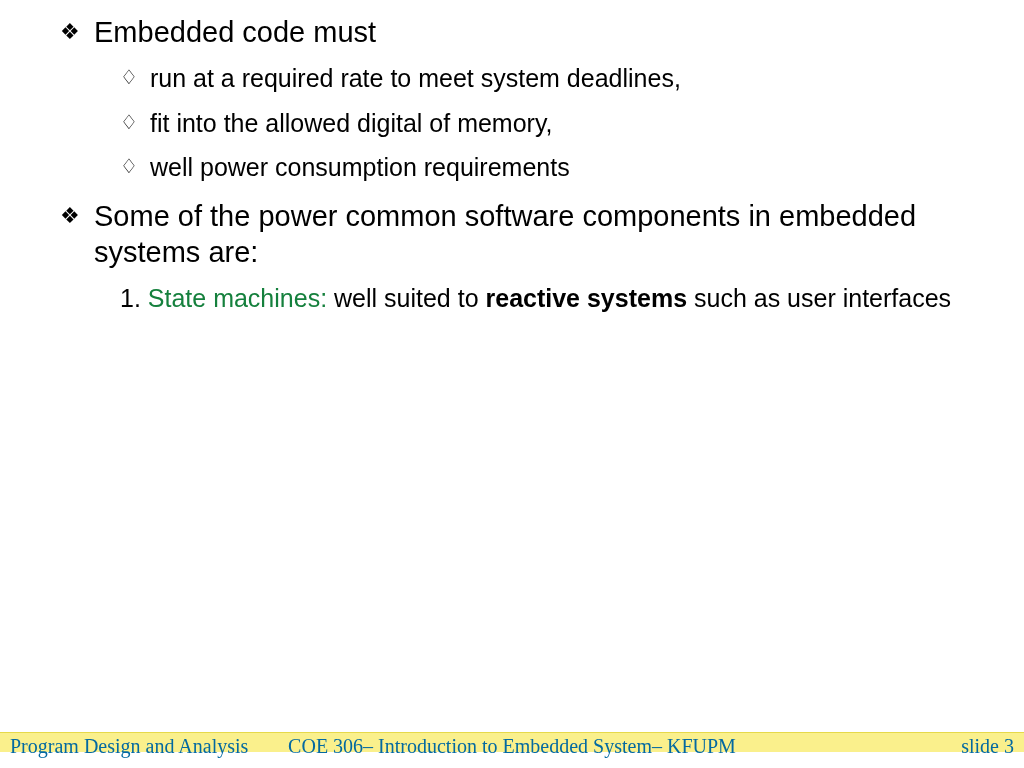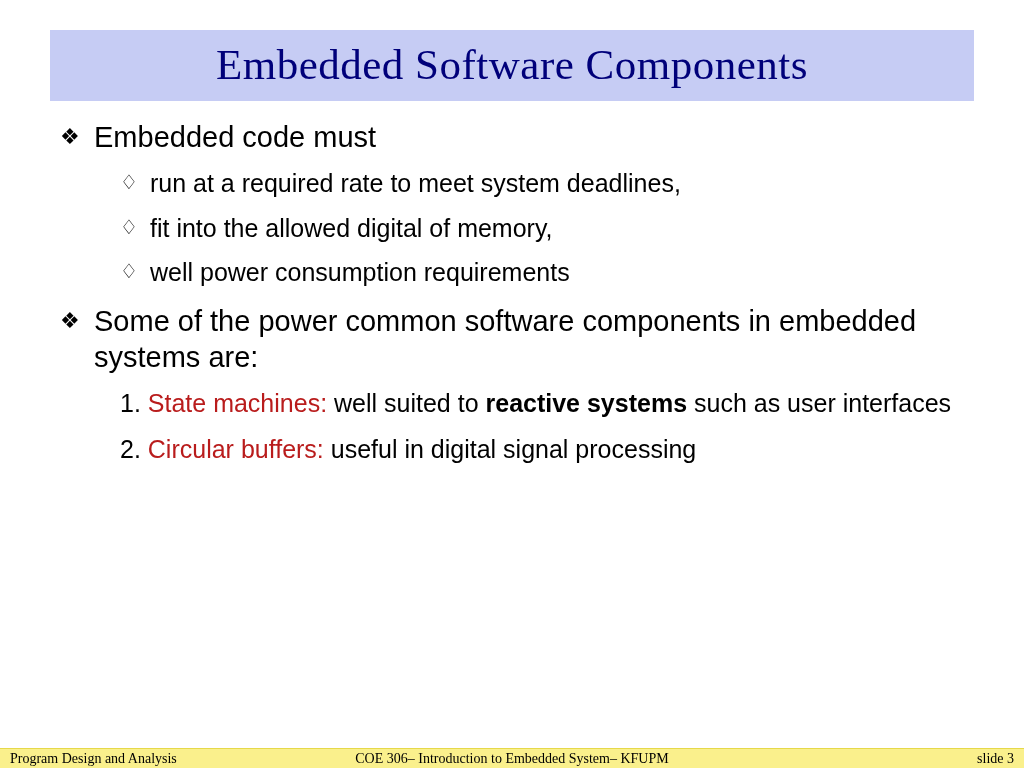--- a/index.html
+++ b/index.html
@@ -44,45 +44,42 @@
   .lvl2 .bullet { width: 30px; flex: 0 0 30px; font-size: 20px; line-height: 30px; }
   .lvl2 .text  { flex: 1; }
 
   .numline {
     font-size: 25px;
     color: #000;
     margin: 12px 0 6px 60px;
     line-height: 1.35;
   }
   .numline .num  { }
-  .numline .term { color: #b91c1c; }
+  .numline .term { color: #15803d; }
   .numline b     { font-weight: bold; }
 
   .footer {
     position: absolute;
     left: 0; right: 0; bottom: 30px;
     height: 20px;
     background: #faf08c;
     border-top: 1px solid #e6d94a;
     font-family: "Times New Roman", Times, serif;
-    font-size: 14px;
-    color: #000000;
+    font-size: 20px;
+    color: #0369a1;
   }
   .footer .left   { position: absolute; left: 10px;  top: 2px; }
   .footer .center { position: absolute; left: 0; right: 0; top: 2px; text-align: center; }
   .footer .right  { position: absolute; right: 10px; top: 2px; }
 </style>
 </head>
 <body>
 
 <div class="slide">
 
-  <div class="title-bar">
-    <h1>Embedded Software Components</h1>
-  </div>
 
   <div class="body">
 
     <div class="lvl1">
       <span class="bullet">❖</span>
       <span class="text">Embedded code must</span>
     </div>
 
     <div class="lvl2">
       <span class="bullet">♢</span>
@@ -100,24 +97,20 @@
     <div class="lvl1">
       <span class="bullet">❖</span>
       <span class="text">Some of the power common software components in embedded systems are:</span>
     </div>
 
     <div class="numline">
       <span class="num">1.</span>
       <span class="term">State machines:</span><span> well suited to </span><b>reactive systems</b><span> such as user interfaces</span>
     </div>
 
-    <div class="numline">
-      <span class="num">2.</span>
-      <span class="term">Circular buffers:</span><span> useful in digital signal processing</span>
-    </div>
 
 
   </div>
 
   <div class="footer">
     <span class="left">Program Design and Analysis</span>
     <span class="center">COE 306– Introduction to Embedded System– KFUPM</span>
     <span class="right">slide 3</span>
   </div>
 

